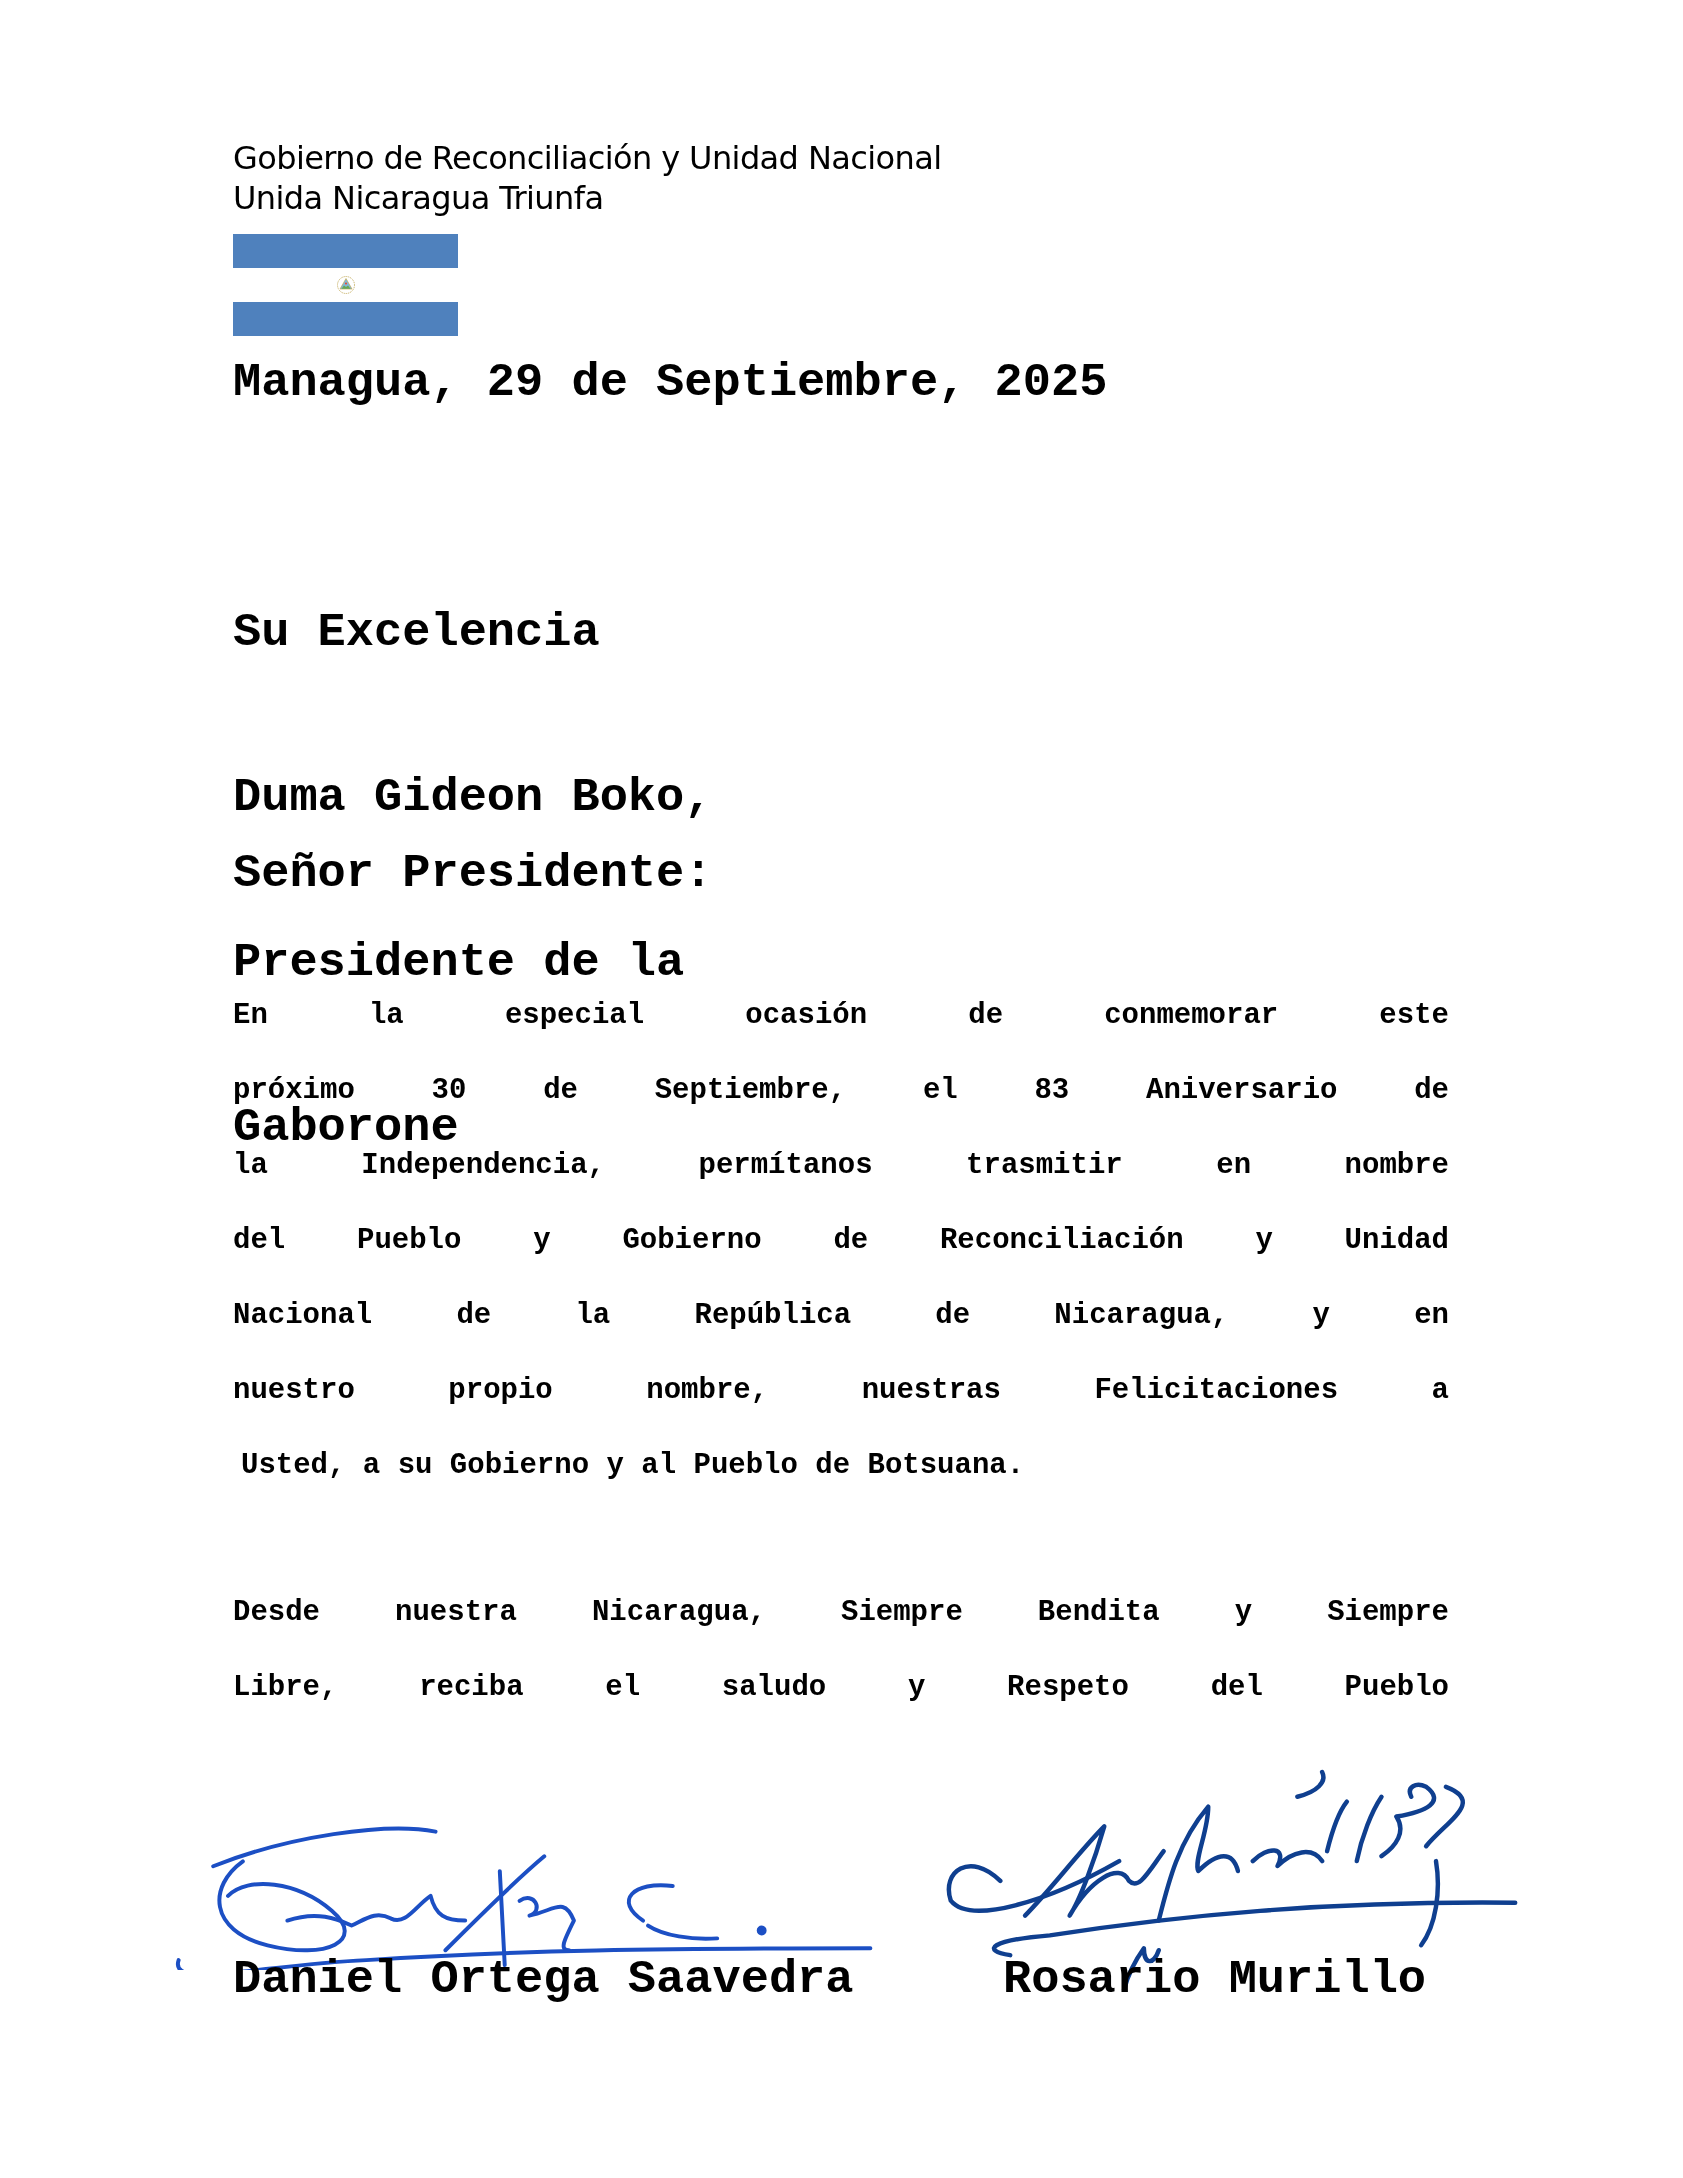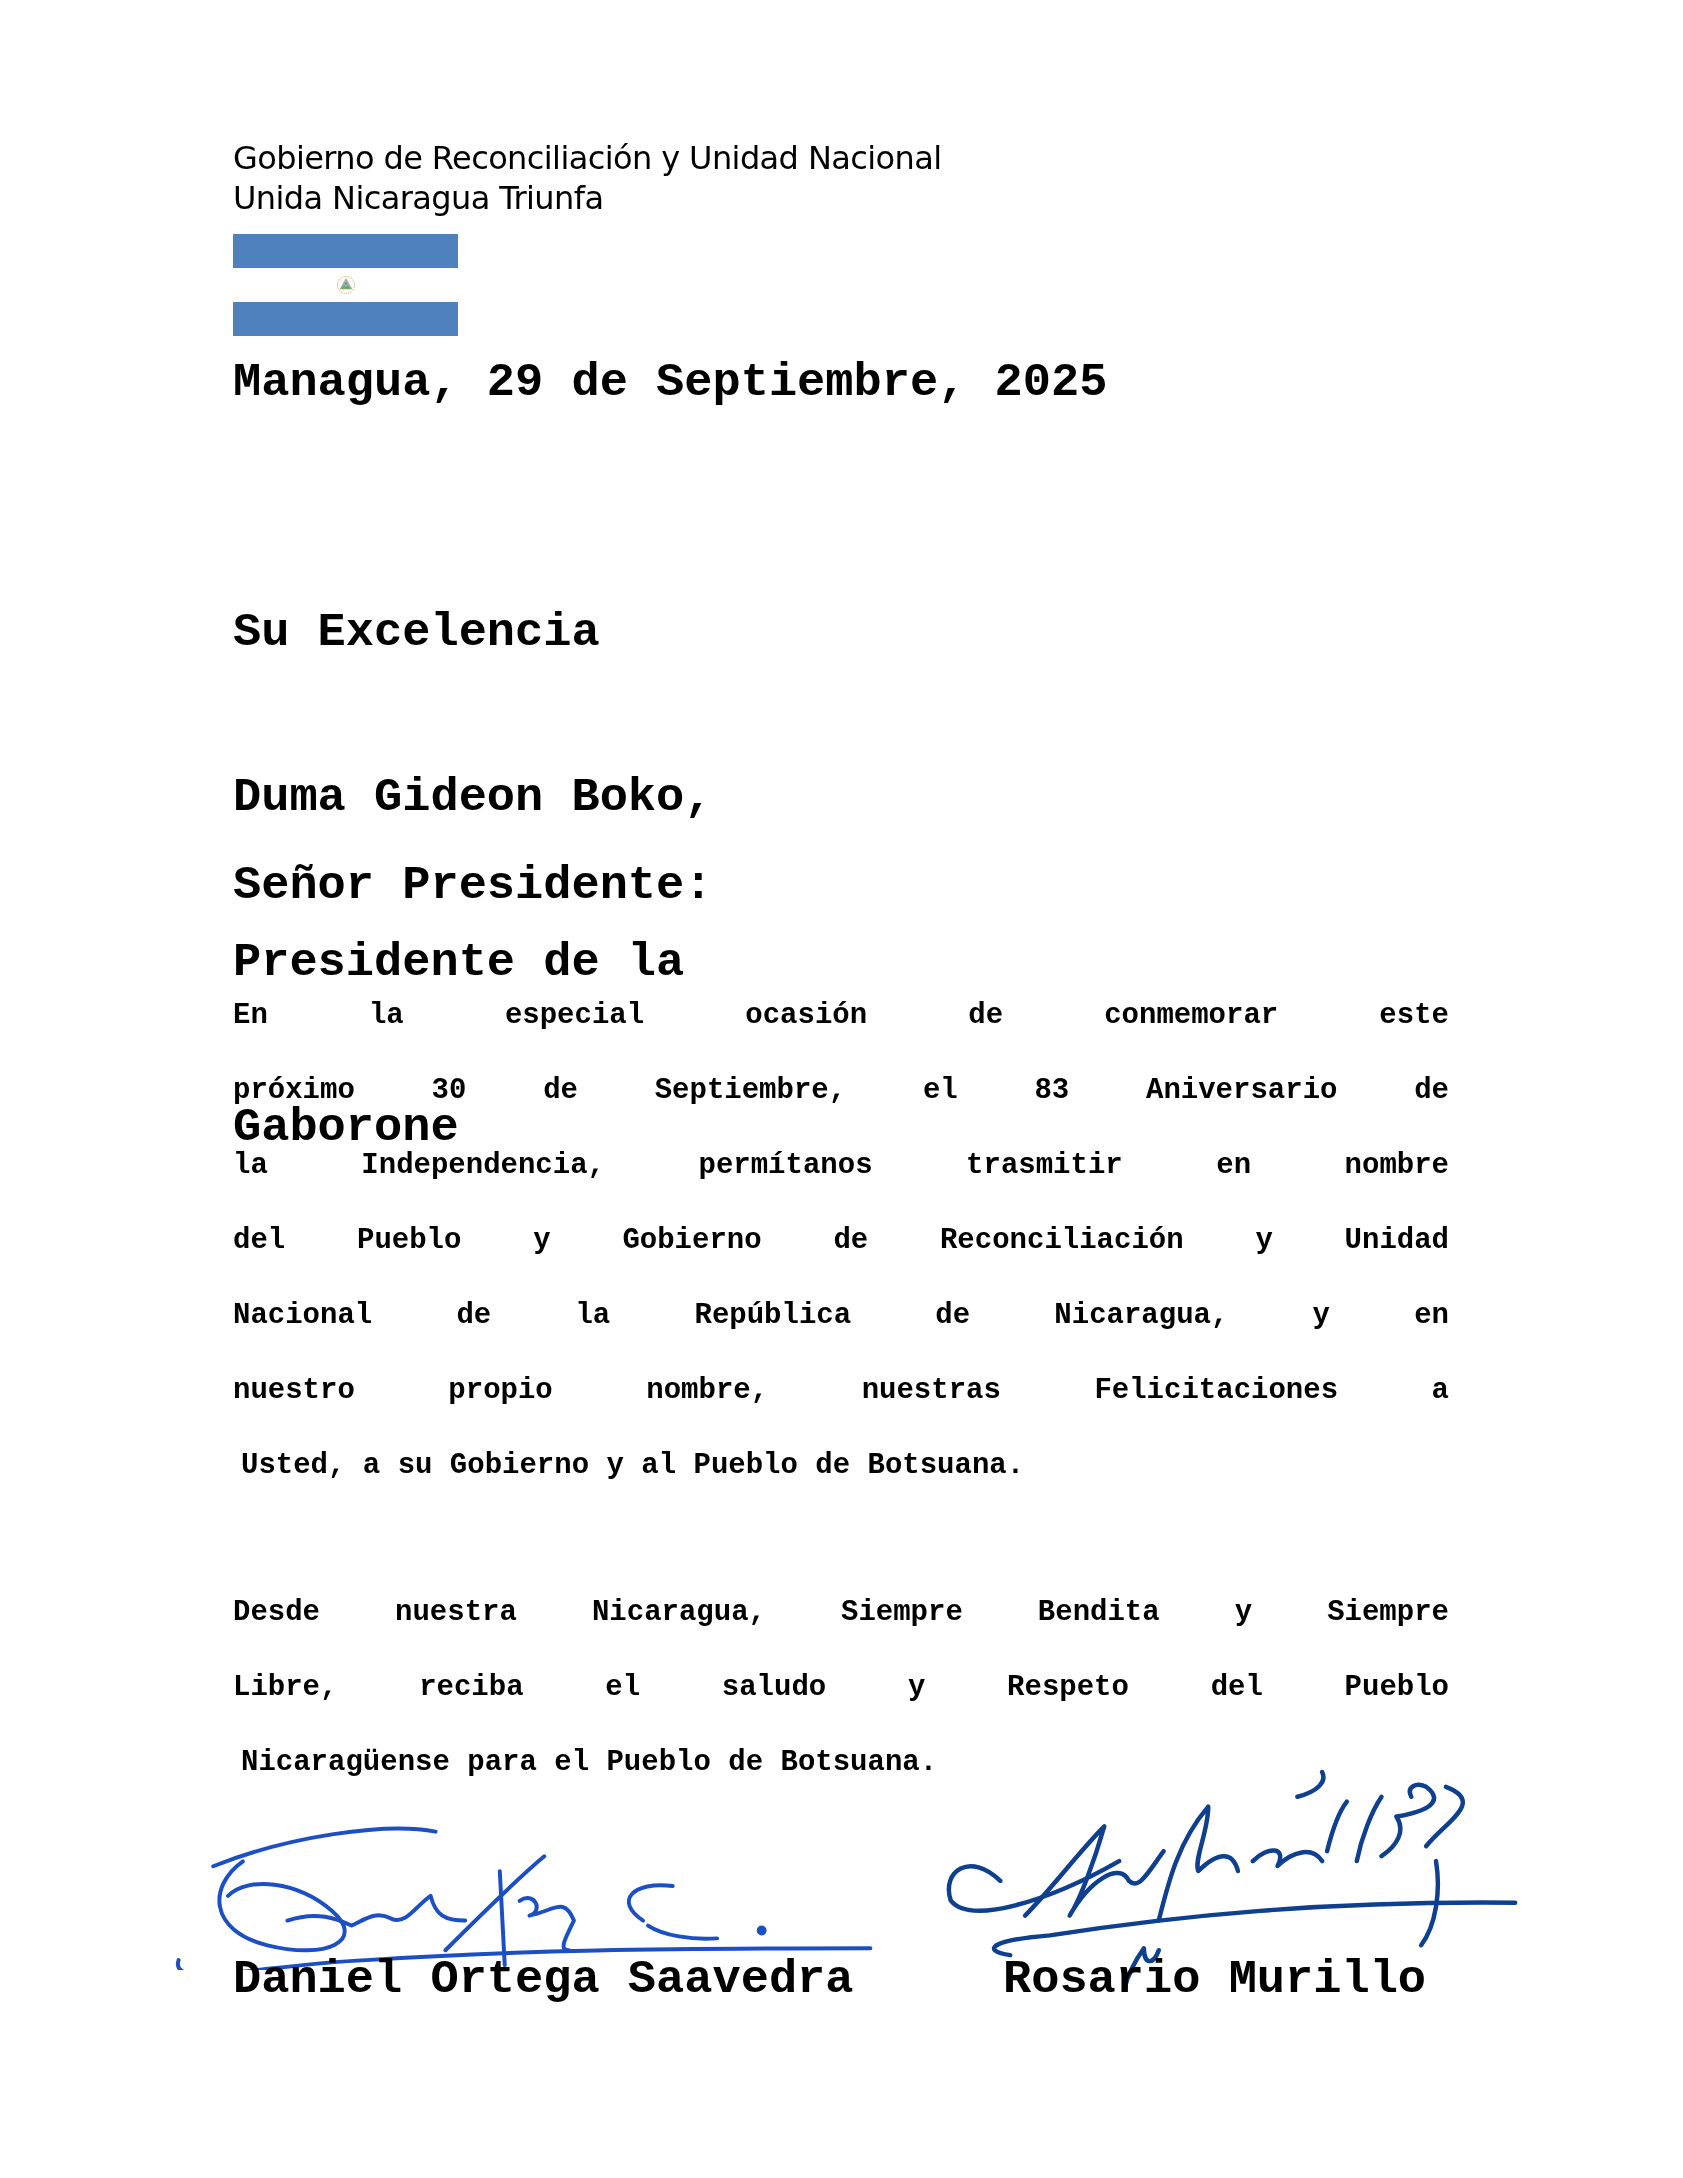--- a/index.html
+++ b/index.html
@@ -8,21 +8,21 @@
   .hdr { left: 233px; top: 138px; font-family: "DejaVu Sans", "Liberation Sans", sans-serif; font-weight: normal; font-size: 32px; line-height: 40px; letter-spacing: -0.6px; white-space: nowrap; }
   .flag { left: 233px; top: 234px; width: 225px; height: 102px; }
   .stripe { width: 100%; height: 34px; }
   .stripe.blue { background: #4f81bd; }
   .stripe.white { background: #ffffff; position: relative; }
   .emblem { position: absolute; left: 50%; top: 50%; width: 20px; height: 20px; transform: translate(-50%, -50%); }
   .mono { font-family: "Liberation Mono", "DejaVu Sans Mono", monospace; font-weight: bold; white-space: pre; }
   .date { left: 233px; top: 359px; font-size: 47px; line-height: 1; }
   .addr { left: 233px; top: 495px; font-size: 47px; line-height: 55px; }
   .addr div { height: 55px; }
-  .salut { left: 233px; top: 850px; font-size: 47px; line-height: 1; margin-top: 12px; }
+  .salut { left: 233px; top: 850px; font-size: 47px; line-height: 1; }
   .para { left: 233px; width: 1216px; font-size: 29px; line-height: 75px; white-space: normal; }
   .para .ln { display: block; text-align: justify; text-align-last: justify; height: 75px; white-space: normal; }
   .para .ln.last { text-align-last: left; margin-left: 8px; }
   .body1 { top: 978px; }
   .body2 { top: 1575px; }
   .name { top: 1956px; font-size: 47px; line-height: 1; }
   .name-left { left: 233px; }
   .name-right { left: 1003px; }
   .sig { position: absolute; }
 </style>
@@ -64,21 +64,20 @@
   <span class="ln">la Independencia, permítanos trasmitir en nombre</span>
   <span class="ln">del Pueblo y Gobierno de Reconciliación y Unidad</span>
   <span class="ln">Nacional de la República de Nicaragua, y en</span>
   <span class="ln">nuestro propio nombre, nuestras Felicitaciones a</span>
   <span class="ln last">Usted, a su Gobierno y al Pueblo de Botsuana.</span>
 </div>
 
 <div class="abs mono para body2">
   <span class="ln">Desde nuestra Nicaragua, Siempre Bendita y Siempre</span>
   <span class="ln">Libre, reciba el saludo y Respeto del Pueblo</span>
-  <span class="ln last">Nicaragüense para el Pueblo de Botsuana.</span>
 </div>
 
 <svg class="sig" style="left:168px; top:1802px;" width="713" height="168" viewBox="0 0 720 170">
   <g fill="none" stroke="#1c4fc4" stroke-width="4" stroke-linecap="round" stroke-linejoin="round">
     <path d="M45 65 C 120 35, 220 20, 270 30"></path>
     <path d="M75 60 C 40 85, 40 130, 100 145 C 160 160, 200 140, 165 110 C 130 80, 80 75, 60 95"></path>
     <path d="M120 120 C 150 110, 170 118, 185 125 C 200 118, 210 110, 225 118 C 240 125, 250 105, 265 95 C 270 115, 280 120, 300 120"></path>
     <path d="M280 150 C 310 120, 350 80, 380 55"></path>
     <path d="M335 70 L 340 165"></path>
     <path d="M355 100 C 370 90, 380 110, 365 115 C 390 110, 400 95, 410 120 C 400 140, 395 150, 405 150"></path>

